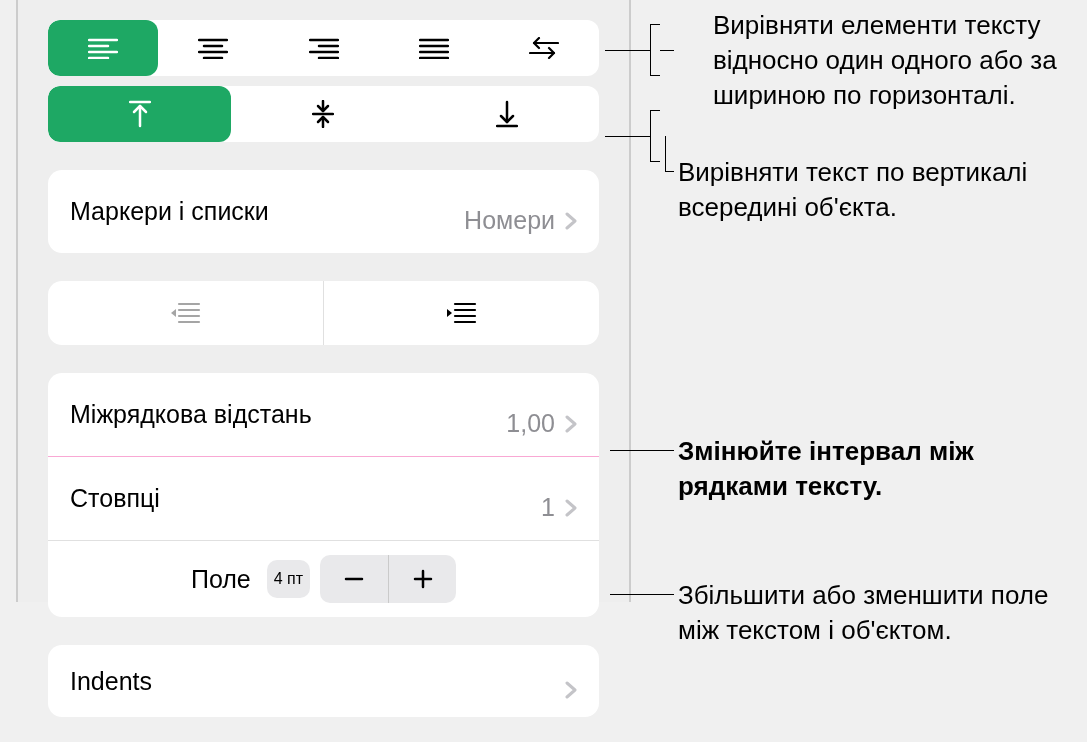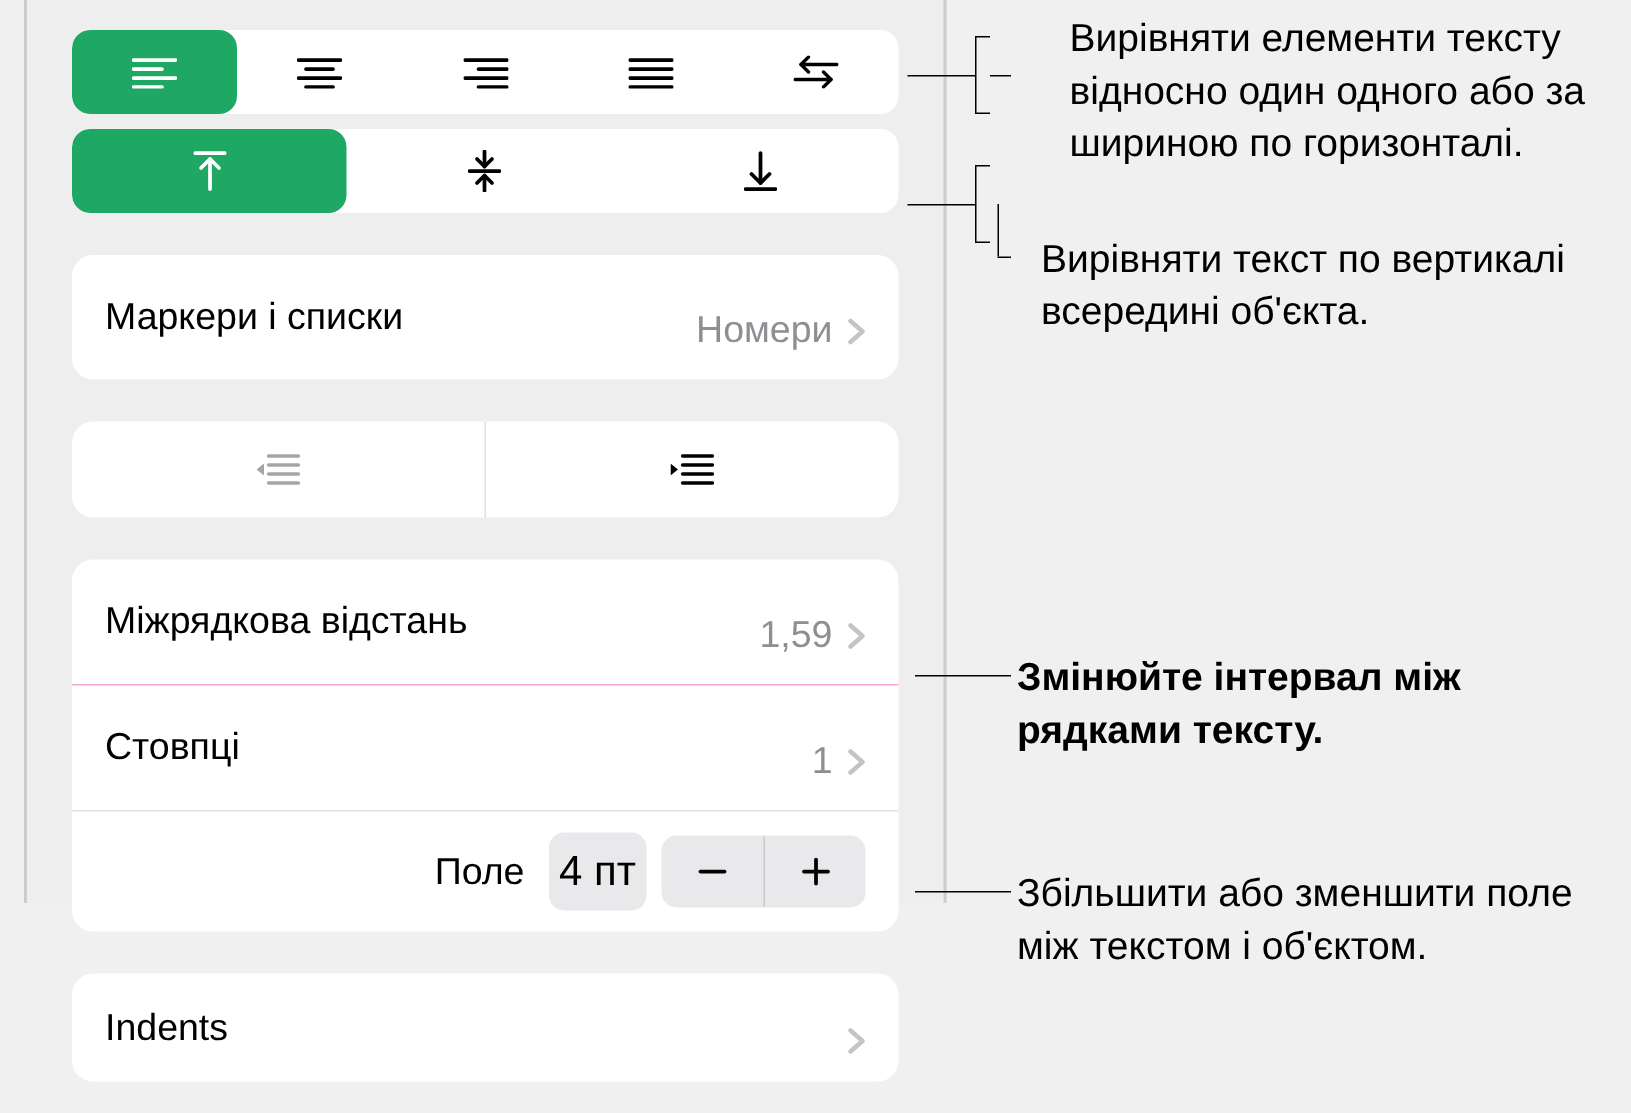--- a/index.html
+++ b/index.html
@@ -129,39 +129,39 @@
     .indent-btn + .indent-btn {
       border-left: 1px solid #e0e0e0;
     }
     .indent-btn svg {
       width: 30px;
       height: 24px;
     }
     .margin-row {
       display: flex;
       align-items: center;
-      justify-content: flex-end;
+      justify-content: center;
       padding: 14px 22px;
       border-top: 1px solid #e0e0e0;
       gap: 16px;
     }
     .margin-label {
       font-size: 25px;
       color: #000;
     }
     .margin-controls {
       display: flex;
       align-items: center;
       gap: 10px;
     }
     .margin-value-box {
       background: #e9e9eb;
       border-radius: 10px;
       padding: 10px 7px;
-      font-size: 28px;
+      font-size: 16px;
       color: #000;
     }
     .stepper {
       display: flex;
       background: #e9e9eb;
       border-radius: 10px;
       height: 48px;
       overflow: hidden;
     }
     .stepper-btn {
@@ -310,21 +310,21 @@
         <line x1="8" y1="21" x2="28" y2="21" stroke="black" stroke-width="2.2" stroke-linecap="round"></line>
         <polygon points="0,8 5,12 0,16" fill="black"></polygon>
       </svg>
     </button>
   </div>
 
   <div class="card">
     <div class="row">
       <span class="row-label">Міжрядкова відстань</span>
       <span class="row-value">
-        <span>1,59</span>
+        <span>1,00</span>
         <svg class="chevron" viewBox="0 0 12 18">
           <polyline points="2,2 10,9 2,16" stroke="#c4c4c8" stroke-width="3" fill="none" stroke-linecap="round" stroke-linejoin="round"></polyline>
         </svg>
       </span>
     </div>
     <div class="row">
       <span class="row-label">Стовпці</span>
       <span class="row-value">
         <span>1</span>
         <svg class="chevron" viewBox="0 0 12 18">
@@ -374,16 +374,16 @@
 <div class="leader" style="left:605px; top:136px; width:45px;"></div>
 <div class="leader-vert" style="left:665px; top:136px; height:35px;"></div>
 <div class="leader" style="left:665px; top:171px; width:9px;"></div>
 
 <div class="leader" style="left:610px; top:450px; width:64px;"></div>
 
 <div class="leader" style="left:610px; top:594px; width:64px;"></div>
 
 <div class="annotations">
   <div class="annotation" style="top:8px; left:0;margin-left:35px;">Вирівняти елементи тексту відносно один одного або за шириною по горизонталі.</div>
-  <div class="annotation" style="top:155px; left:16px;">Вирівняти текст по вертикалі всередині об'єкта.</div>
+  <div class="annotation" style="top:155px; left:0;">Вирівняти текст по вертикалі всередині об'єкта.</div>
   <div class="annotation" style="top:434px; left:0;font-weight:bold;">Змінюйте інтервал між рядками тексту.</div>
   <div class="annotation" style="top:578px; left:0;">Збільшити або зменшити поле між текстом і об'єктом.</div>
 </div>
 
 </body></html>

